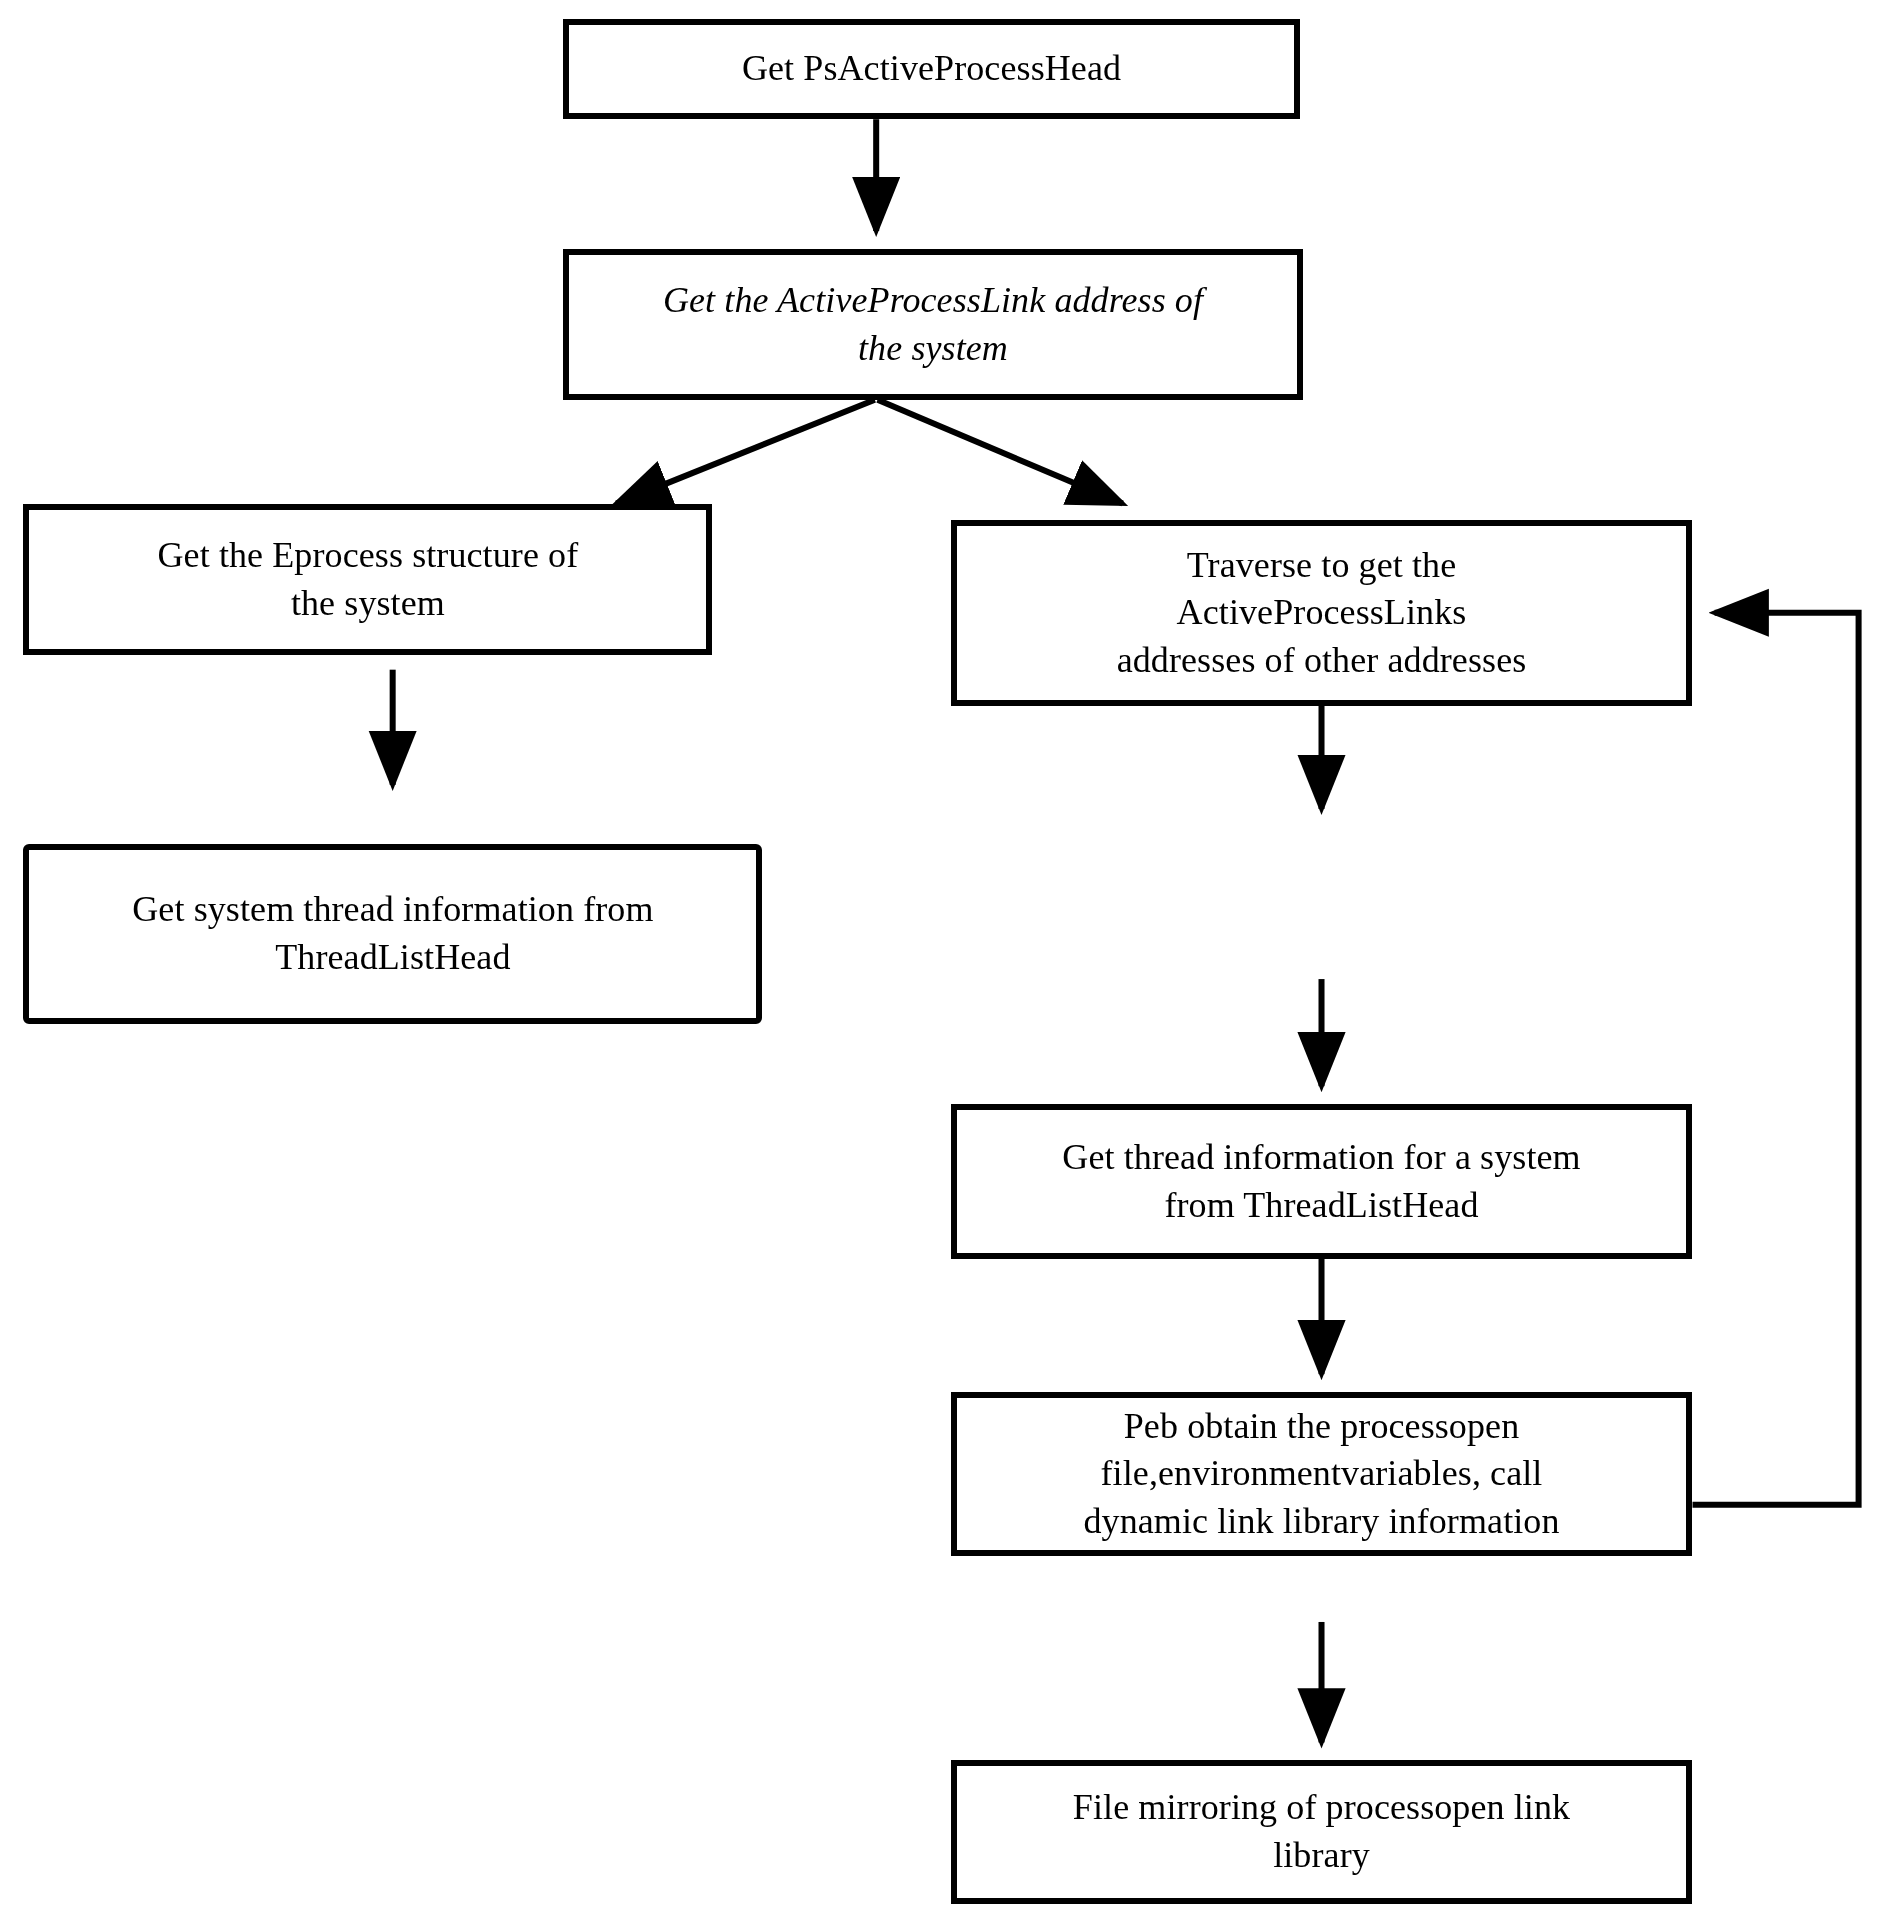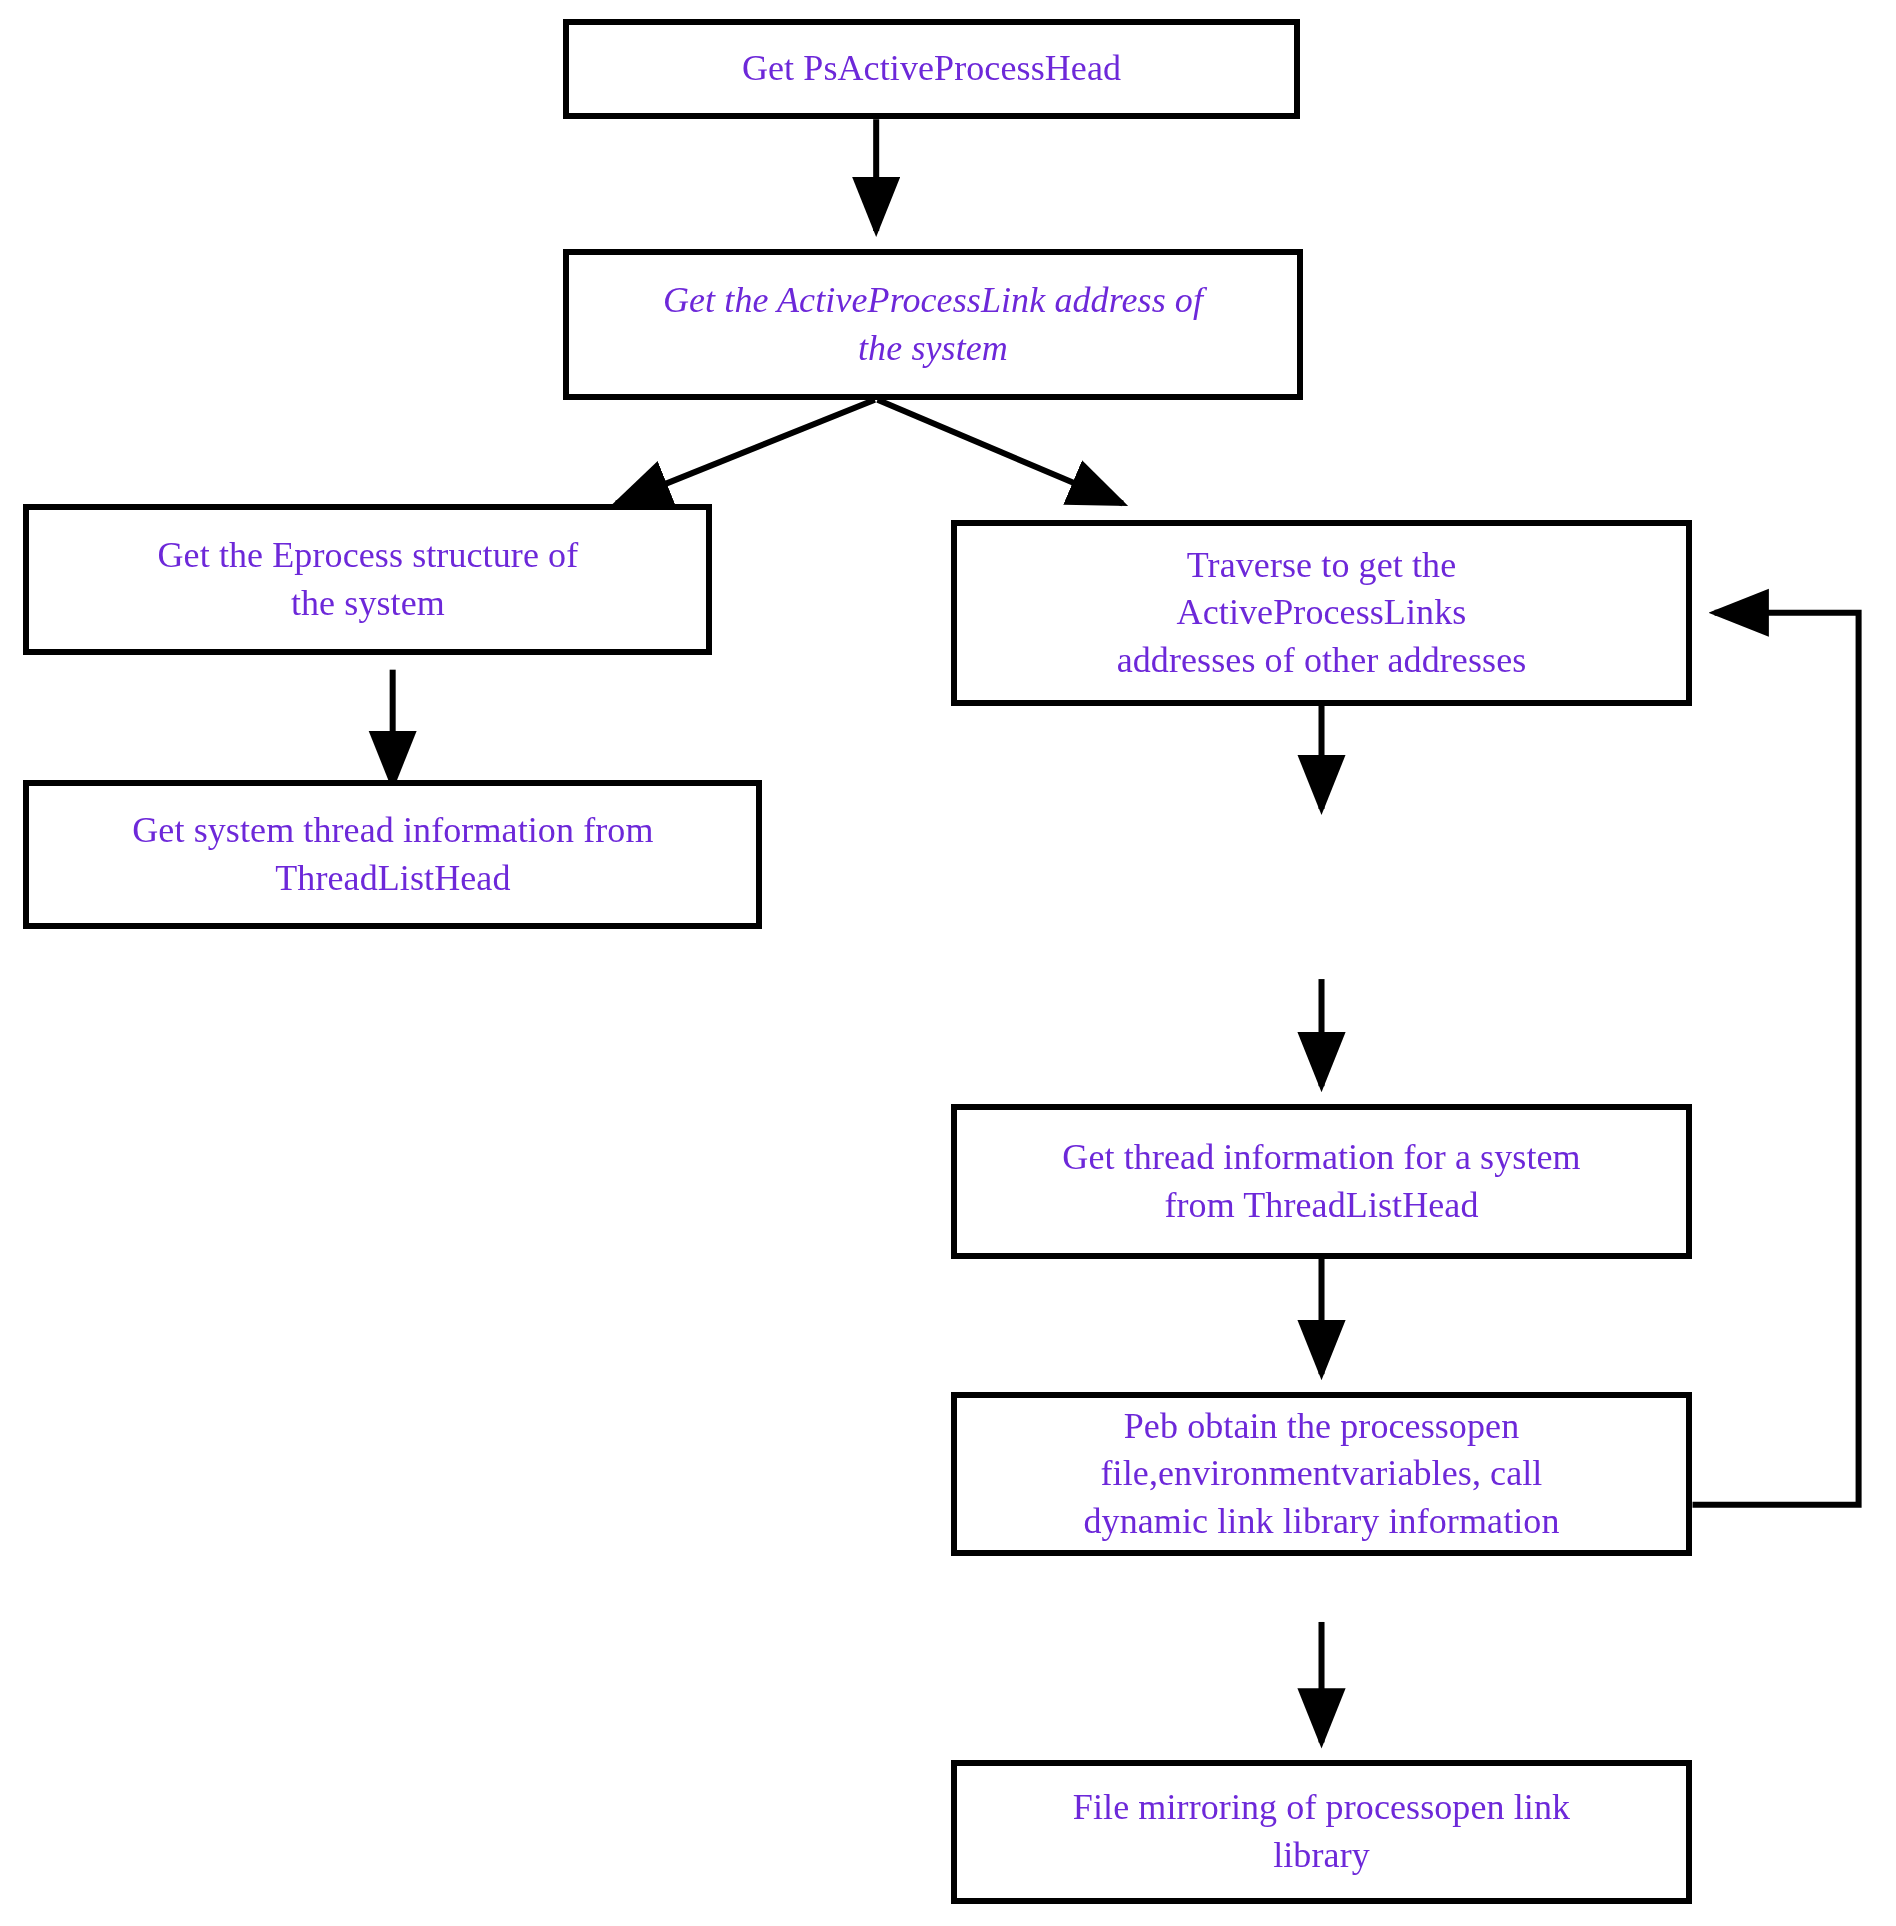--- a/index.html
+++ b/index.html
@@ -23,21 +23,21 @@
     border: 6px solid #000000;
     display: flex;
     align-items: center;
     justify-content: center;
     text-align: center;
     z-index: 3;
   }
   .node .label {
     font-size: 36px;
     line-height: 1.32;
-    color: #6d28d9;
+    color: #000000;
     letter-spacing: 0.1px;
     white-space: pre-line;
     padding: 0 17.4px;
   }
   svg.edges {
     position: absolute;
     left: 0;
     top: 0;
     width: 1897px;
     height: 1926px;
@@ -101,21 +101,21 @@
   <div class="node" style="left:563px; top:249px; width:740px; height:151px;font-style:italic;">
     <span class="label">Get the ActiveProcessLink address of
 the system</span>
   </div>
 
   <div class="node" style="left:23.4px; top:504px; width:689px; height:151px;">
     <span class="label">Get the Eprocess structure of
 the system</span>
   </div>
 
-  <div class="node" style="left:23.4px; top:780px; width:739px; height:149px;">
+  <div class="node" style="left:23.4px; top:844px; width:739px; height:180px;border-radius:6px;">
     <span class="label">Get system thread information from
 ThreadListHead</span>
   </div>
 
   <div class="node" style="left:951px; top:520px; width:741px; height:186px;">
     <span class="label">Traverse to get the
 ActiveProcessLinks
 addresses of other addresses</span>
   </div>
 

